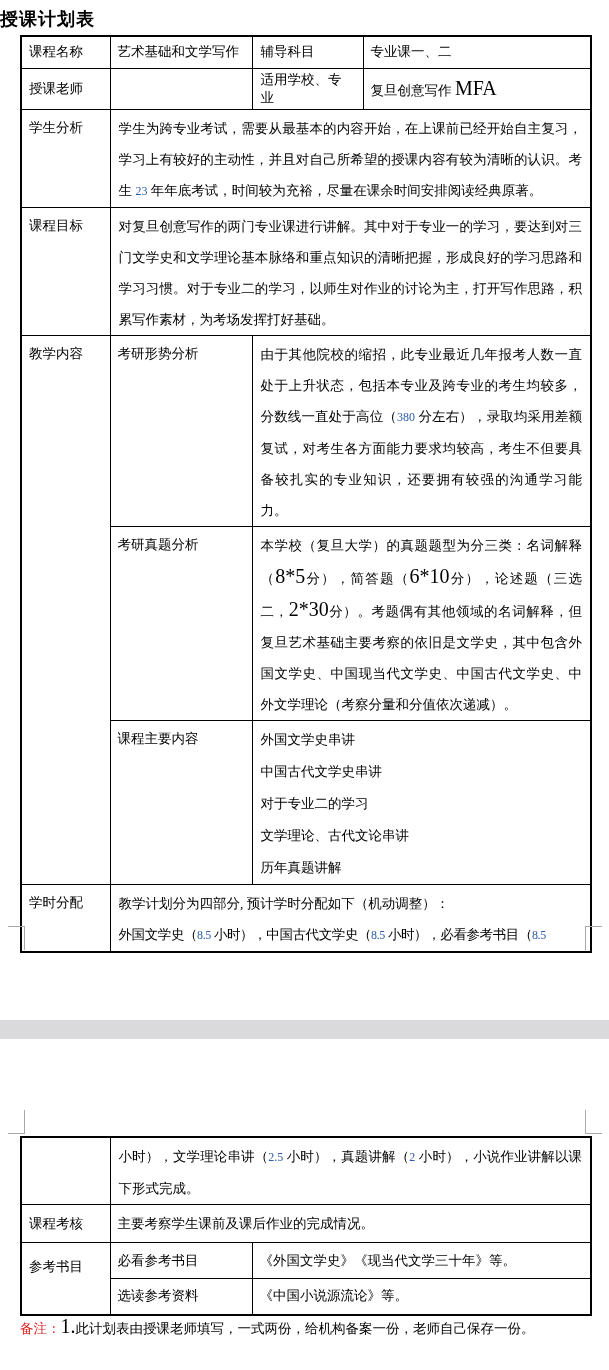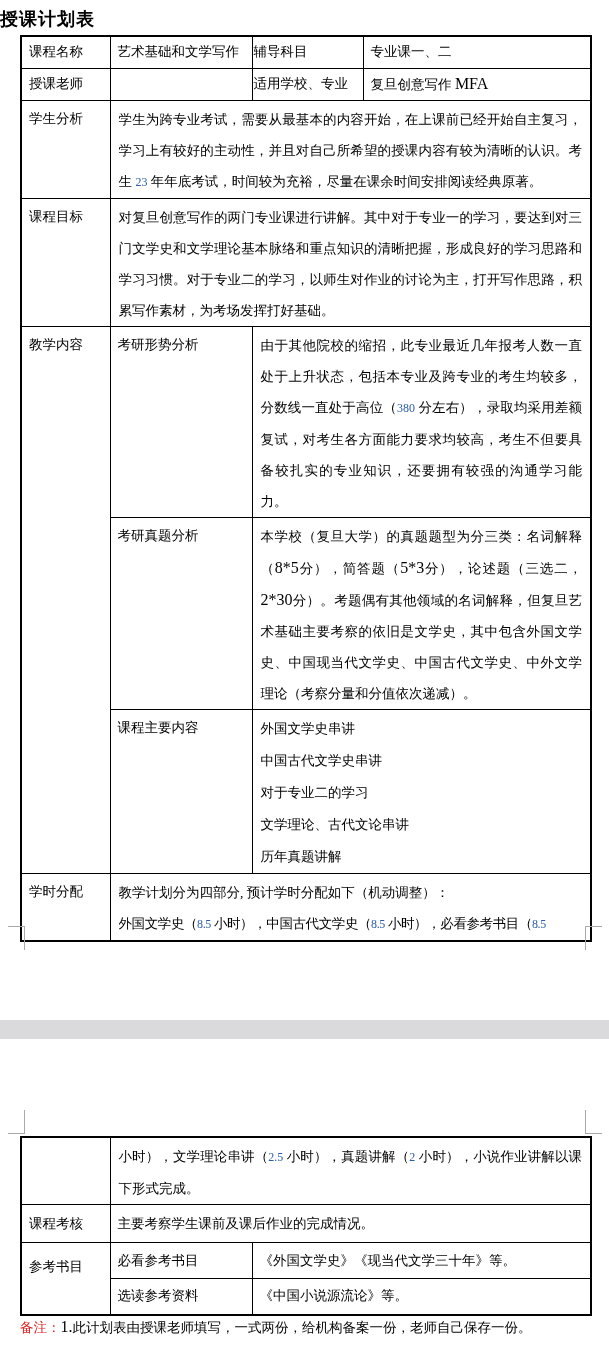--- a/index.html
+++ b/index.html
@@ -22,27 +22,27 @@
   .t1{top:35px;}
   .t2{top:1136px;}
   .doc-table td{
     border:1px solid var(--border,#000);
     padding:2px 7px;
     overflow:hidden;
     vertical-align:middle;
   }
   td.top{vertical-align:top;line-height:31px;}
   td.content{vertical-align:top;line-height:31px;padding:3px 8px 0 8px;text-align:justify;}
-  td.tightpad{padding:2px 1px;}
+  td.tightpad{padding:2px 8px;}
   td.rowspan-label{vertical-align:top;padding-top:8px;line-height:31px;}
   .cline{line-height:31px;}
   .mline{line-height:32px;}
   .nowrap{white-space:nowrap;letter-spacing:-0.4px;overflow:hidden;}
   .num{color:var(--number_blue,#2b5cad);font-family:"Liberation Serif",serif;font-size:12px;}
-  .lat{font-family:"Liberation Serif",serif;font-size:16px;}
+  .lat{font-family:"Liberation Serif",serif;font-size:20px;}
   .page-gap{position:absolute;left:0;top:1020px;width:609px;height:19px;background:var(--page_gap,#dadadc);}
   .mark{position:absolute;width:16px;height:23px;}
   .mark-b-left{left:8px;top:926px;border-top:1px solid var(--mark_gray,#a8a8a8);border-right:1px solid var(--mark_gray,#a8a8a8);}
   .mark-b-right{left:585px;top:926px;border-top:1px solid var(--mark_gray,#a8a8a8);border-left:1px solid var(--mark_gray,#a8a8a8);}
   .mark-t-left{left:8px;top:1110px;border-bottom:1px solid var(--mark_gray,#a8a8a8);border-right:1px solid var(--mark_gray,#a8a8a8);}
   .mark-t-right{left:585px;top:1110px;border-bottom:1px solid var(--mark_gray,#a8a8a8);border-left:1px solid var(--mark_gray,#a8a8a8);}
   .notes{position:absolute;left:20px;top:1316px;width:582px;line-height:21px;}
   .note-label{color:var(--accent_red,#dd2222);text-align:center;}
   .notes .line2{margin-left:66px;}
   .h32{height:32px}.h97{height:97px}.h124{height:124px}.h185{height:185px}
@@ -82,21 +82,21 @@
     <td class="top">课程目标</td>
     <td class="content" colspan="3">对复旦创意写作的两门专业课进行讲解。其中对于专业一的学习，要达到对三门文学史和文学理论基本脉络和重点知识的清晰把握，形成良好的学习思路和学习习惯。对于专业二的学习，以师生对作业的讨论为主，打开写作思路，积累写作素材，为考场发挥打好基础。</td>
   </tr>
   <tr class="h185">
     <td class="top" rowspan="3">教学内容</td>
     <td class="top">考研形势分析</td>
     <td class="content" colspan="2"><span>由于其他院校的缩招，此专业最近几年报考人数一直处于上升状态，包括本专业及跨专业的考生均较多，分数线一直处于高位（</span><span class="num">380</span><span> 分左右），录取均采用差额复试，对考生各方面能力要求均较高，考生不但要具备较扎实的专业知识，还要拥有较强的沟通学习能力。</span></td>
   </tr>
   <tr class="h190">
     <td class="top">考研真题分析</td>
-    <td class="content" colspan="2"><span>本学校（复旦大学）的真题题型为分三类：名词解释（</span><span class="lat">8*5</span><span>分），简答题（</span><span class="lat">5*3</span><span>分），论述题（三选二，</span><span class="lat">2*30</span><span>分）。考题偶有其他领域的名词解释，但复旦艺术基础主要考察的依旧是文学史，其中包含外国文学史、中国现当代文学史、中国古代文学史、中外文学理论（考察分量和分值依次递减）。</span></td>
+    <td class="content" colspan="2"><span>本学校（复旦大学）的真题题型为分三类：名词解释（</span><span class="lat">8*5</span><span>分），简答题（</span><span class="lat">6*10</span><span>分），论述题（三选二，</span><span class="lat">2*30</span><span>分）。考题偶有其他领域的名词解释，但复旦艺术基础主要考察的依旧是文学史，其中包含外国文学史、中国现当代文学史、中国古代文学史、中外文学理论（考察分量和分值依次递减）。</span></td>
   </tr>
   <tr class="h160">
     <td class="top">课程主要内容</td>
     <td class="content" colspan="2">
       <div class="mline">外国文学史串讲</div>
       <div class="mline">中国古代文学史串讲</div>
       <div class="mline">对于专业二的学习</div>
       <div class="mline">文学理论、古代文论串讲</div>
       <div class="mline">历年真题讲解</div>
     </td>

